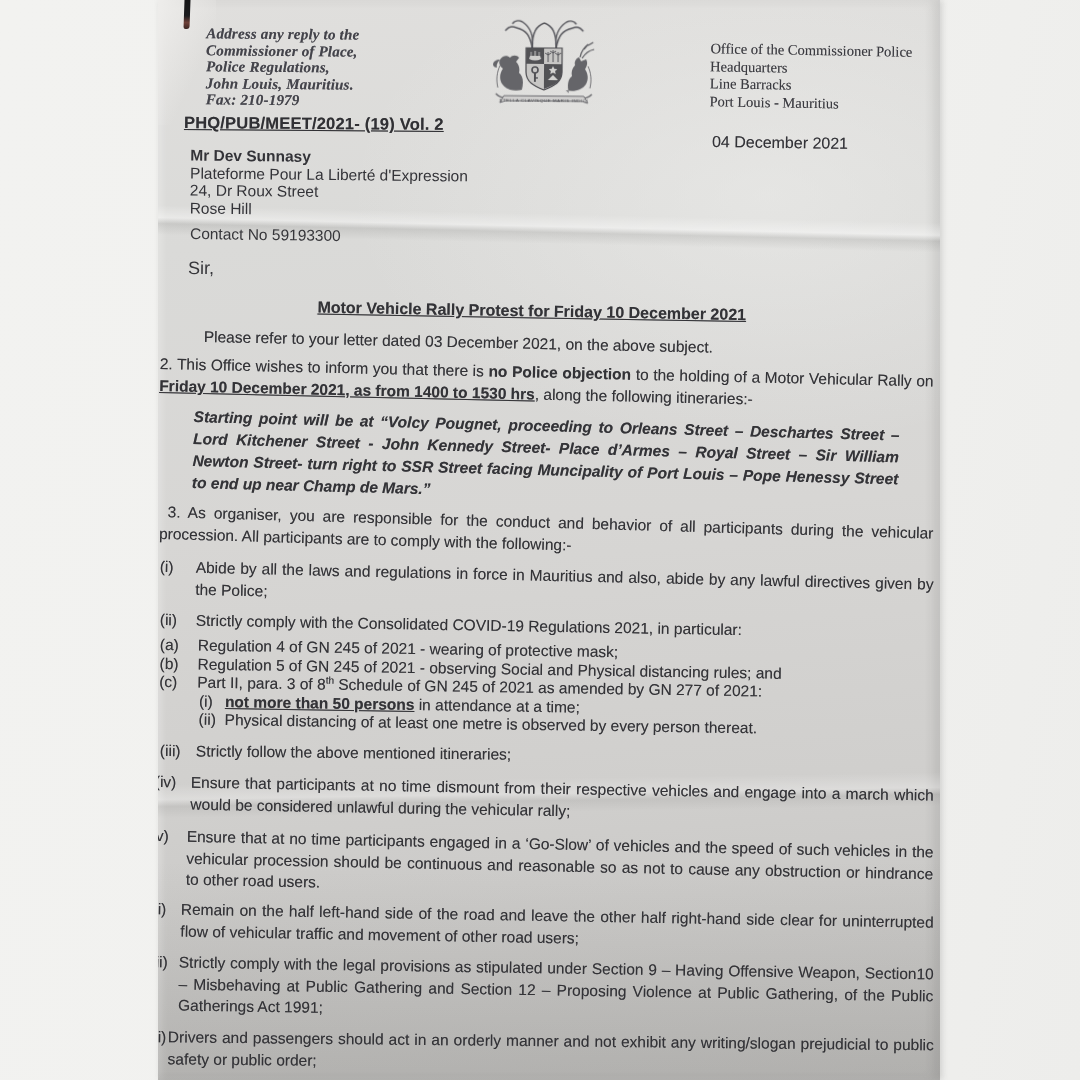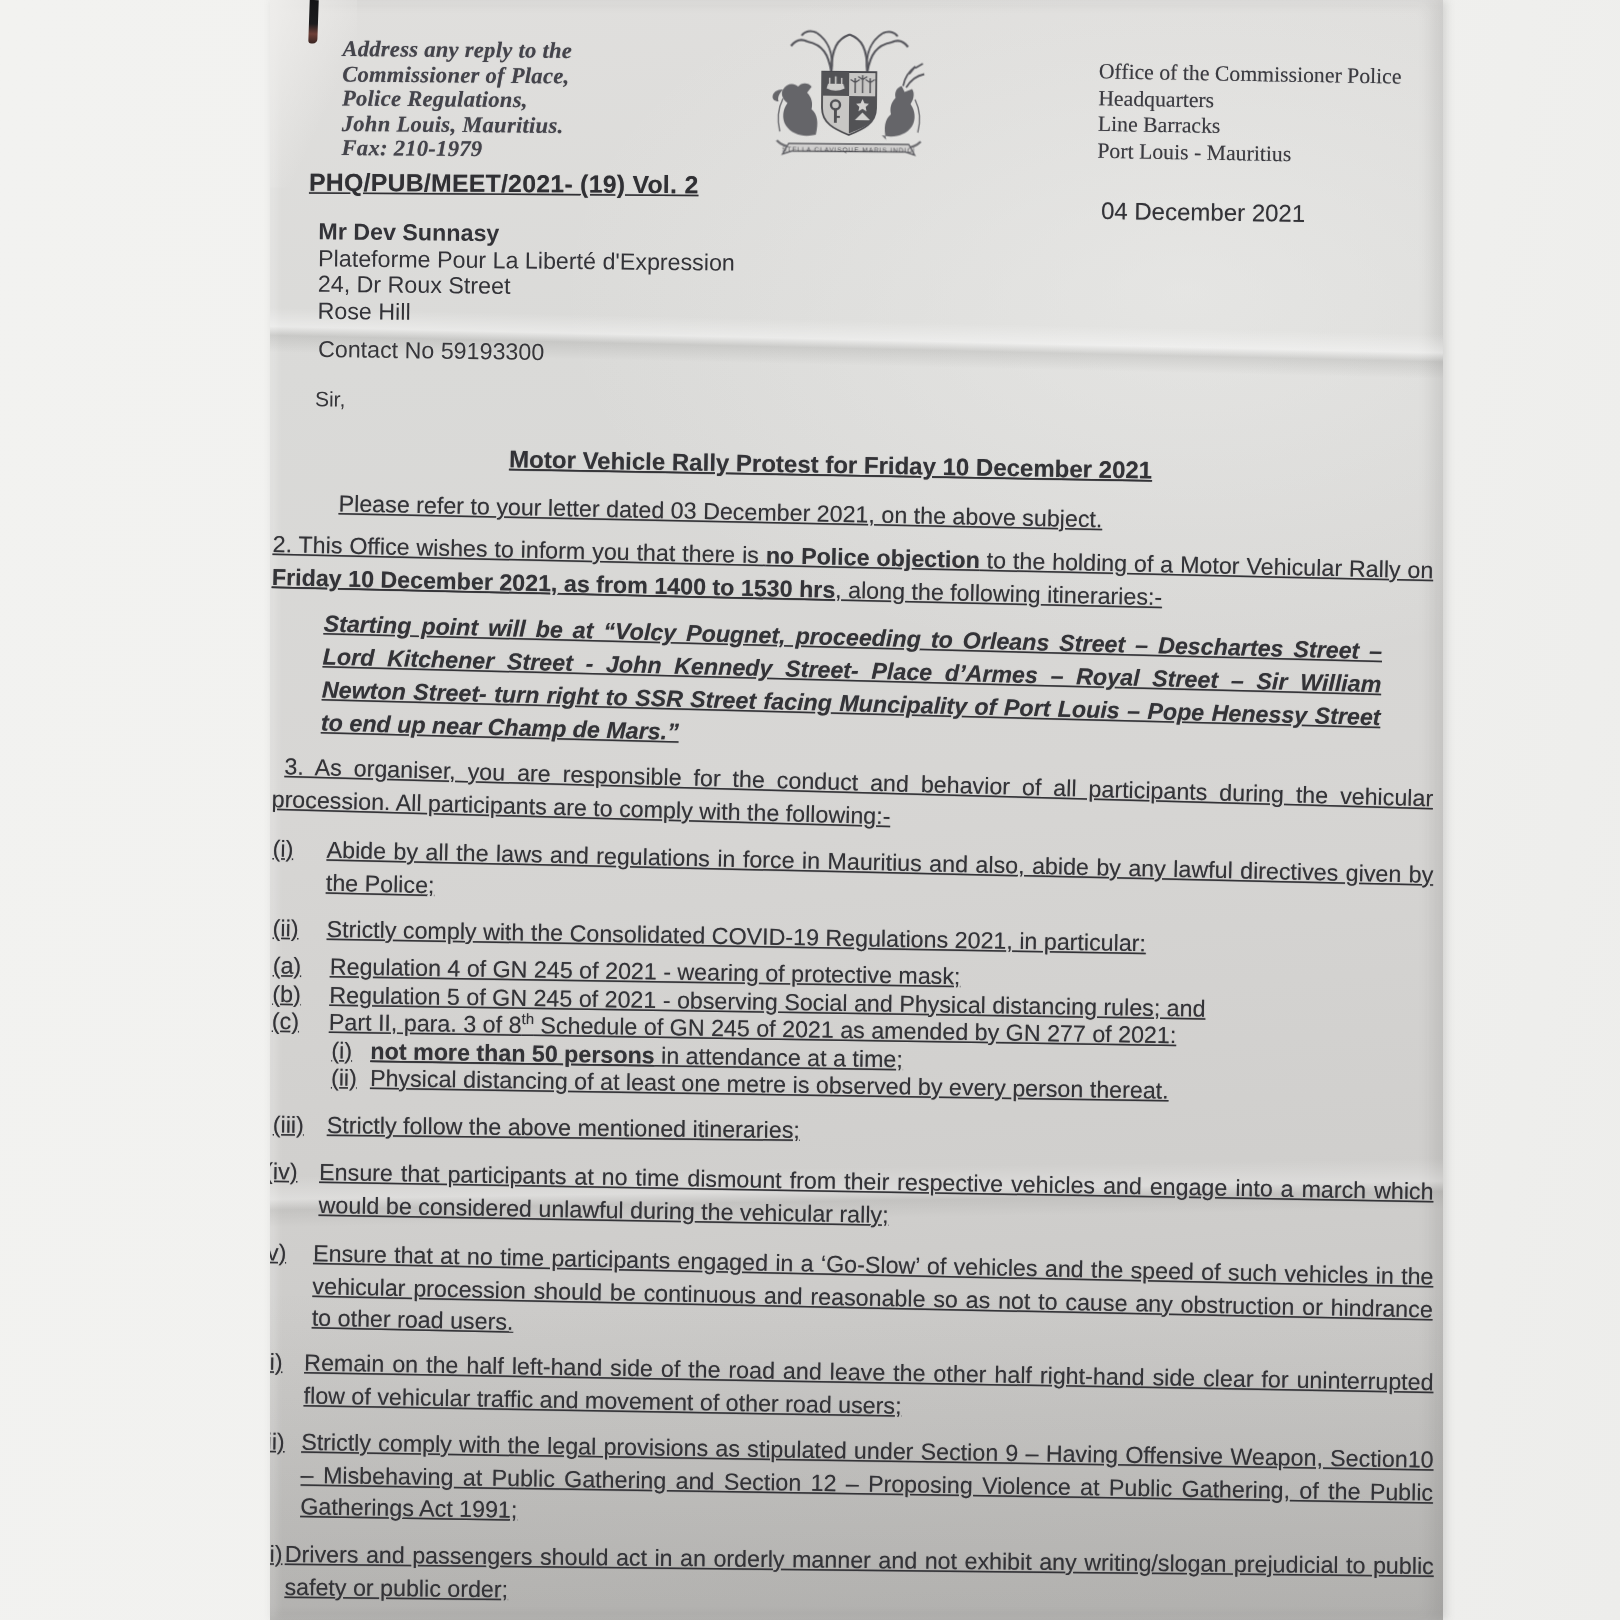--- a/index.html
+++ b/index.html
@@ -3,21 +3,21 @@
 <meta charset="utf-8">
 <style>
   html,body{margin:0;padding:0;}
   body{
     width:1080px;height:1080px;position:relative;overflow:hidden;
     background:linear-gradient(100deg,#f2f2f0 0%,#f1f1ef 60%,#ededeb 100%);
     font-family:"Liberation Sans",sans-serif;
     -webkit-font-smoothing:antialiased;
   }
   .paper{
-    position:absolute;left:180px;top:0;width:782px;height:1080px;overflow:hidden;
+    position:absolute;left:158px;top:0;width:782px;height:1080px;overflow:hidden;
     background:
       radial-gradient(ellipse 700px 420px at 78% 18%, rgba(238,238,236,.55) 0%, rgba(238,238,236,0) 60%),
       linear-gradient(176deg,#e0dfdd 0%,#dadad8 22%,#d7d6d4 48%,#d0cfcd 72%,#c2c1bf 100%);
     box-shadow:inset -7px 0 10px rgba(40,40,40,.10), inset 4px 0 6px rgba(255,255,255,.25), 2px 0 6px rgba(80,80,80,.18);
     color:#36363a;
   }
   .fold-corner{position:absolute;left:0;top:0;width:58px;height:125px;
     background:linear-gradient(115deg,#eeedeb 0%,rgba(238,237,235,0) 62%);}
   .crease{position:absolute;left:-10px;width:820px;pointer-events:none;}
   .crease.c1{top:214px;height:30px;transform:rotate(1.3deg);
@@ -40,25 +40,25 @@
   .crest{position:absolute;left:318px;top:18px;transform:rotate(.5deg);}
   .office-address{position:absolute;left:552px;top:42px;transform:rotate(1deg);
     font-family:"Liberation Serif",serif;font-size:14.5px;line-height:17.5px;color:#3b3b41;
     text-shadow:0 0 .5px rgba(55,55,60,.45);}
   .letter-date{position:absolute;left:554px;top:134px;transform:rotate(.8deg);
     font-size:16px;color:#333338;text-shadow:0 0 .5px rgba(50,50,55,.45);}
   .addressee{position:absolute;left:32px;top:148px;transform:rotate(.6deg);
     font-size:15.5px;line-height:17.5px;color:#333338;}
   .addressee .name{font-weight:700;}
   .contact-number{position:absolute;left:32px;top:226px;transform:rotate(.8deg);font-size:15.5px;}
-  .salutation{position:absolute;left:30px;top:258px;transform:rotate(.5deg);font-size:14px;}
+  .salutation{position:absolute;left:30px;top:258px;transform:rotate(.5deg);font-size:18px;}
   
   .letter-body{position:absolute;left:2px;top:294px;width:774px;
     font-size:15.5px;line-height:22px;color:#333337;
-    text-shadow:0 0 .55px rgba(50,50,55,.5);text-decoration:underline;}
+    text-shadow:0 0 .55px rgba(50,50,55,.5);}
   .letter-body>div{transform-origin:left top;}
   .subject{font-weight:700;text-decoration:underline;text-align:center;
     margin:0 40px 9px 10px;transform:rotate(1deg);font-size:16px;}
   .p1{text-indent:44px;margin-bottom:6px;transform:rotate(1.2deg);}
   .p2{text-align:justify;margin-bottom:9px;transform:rotate(1.3deg);}
   .itinerary{font-weight:700;font-style:italic;text-align:justify;
     margin:0 34px 7px 34px;transform:rotate(1.5deg);}
   .p3{text-align:justify;text-indent:8px;margin-bottom:11px;transform:rotate(1.6deg);}
   .clause{display:flex;margin-bottom:9px;text-align:justify;}
   .clause .lbl{flex:0 0 36px;}

